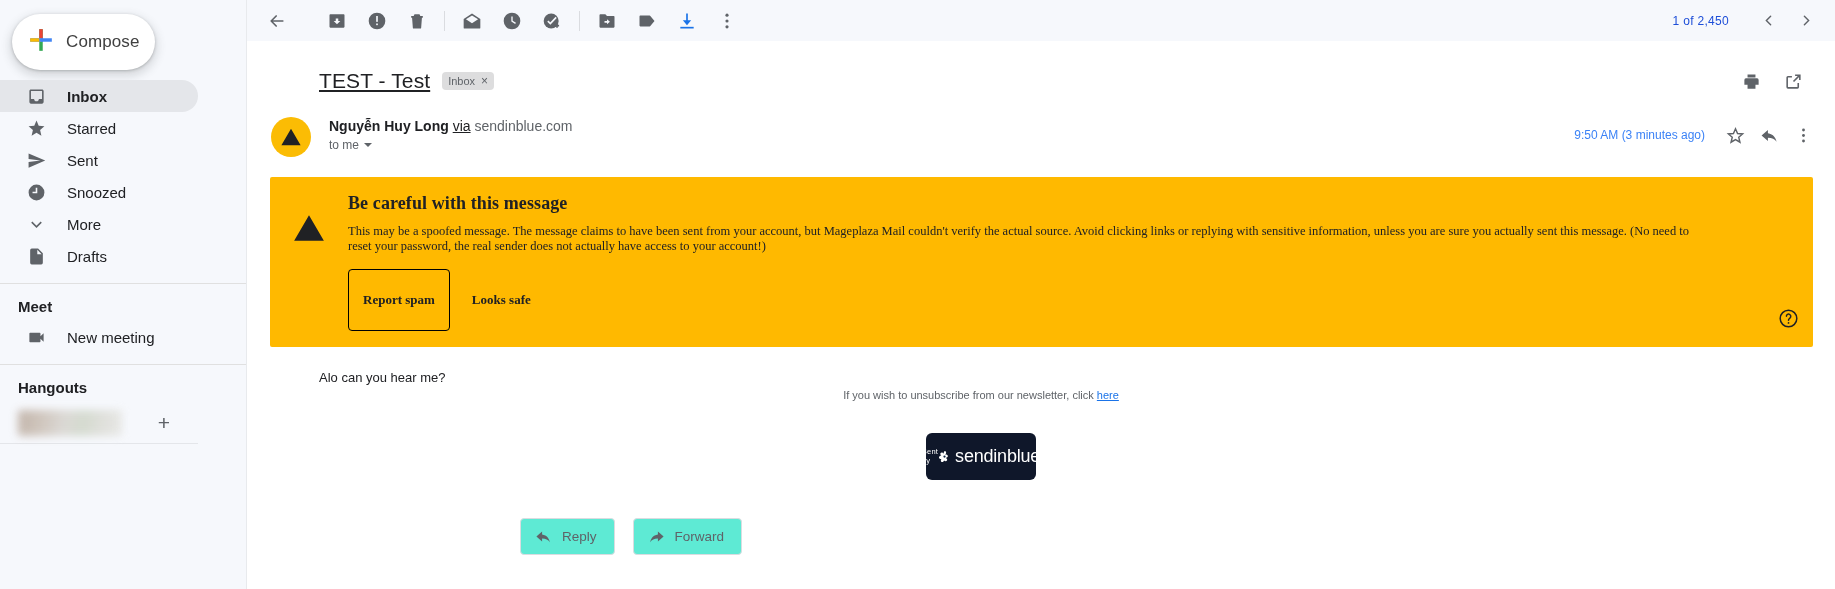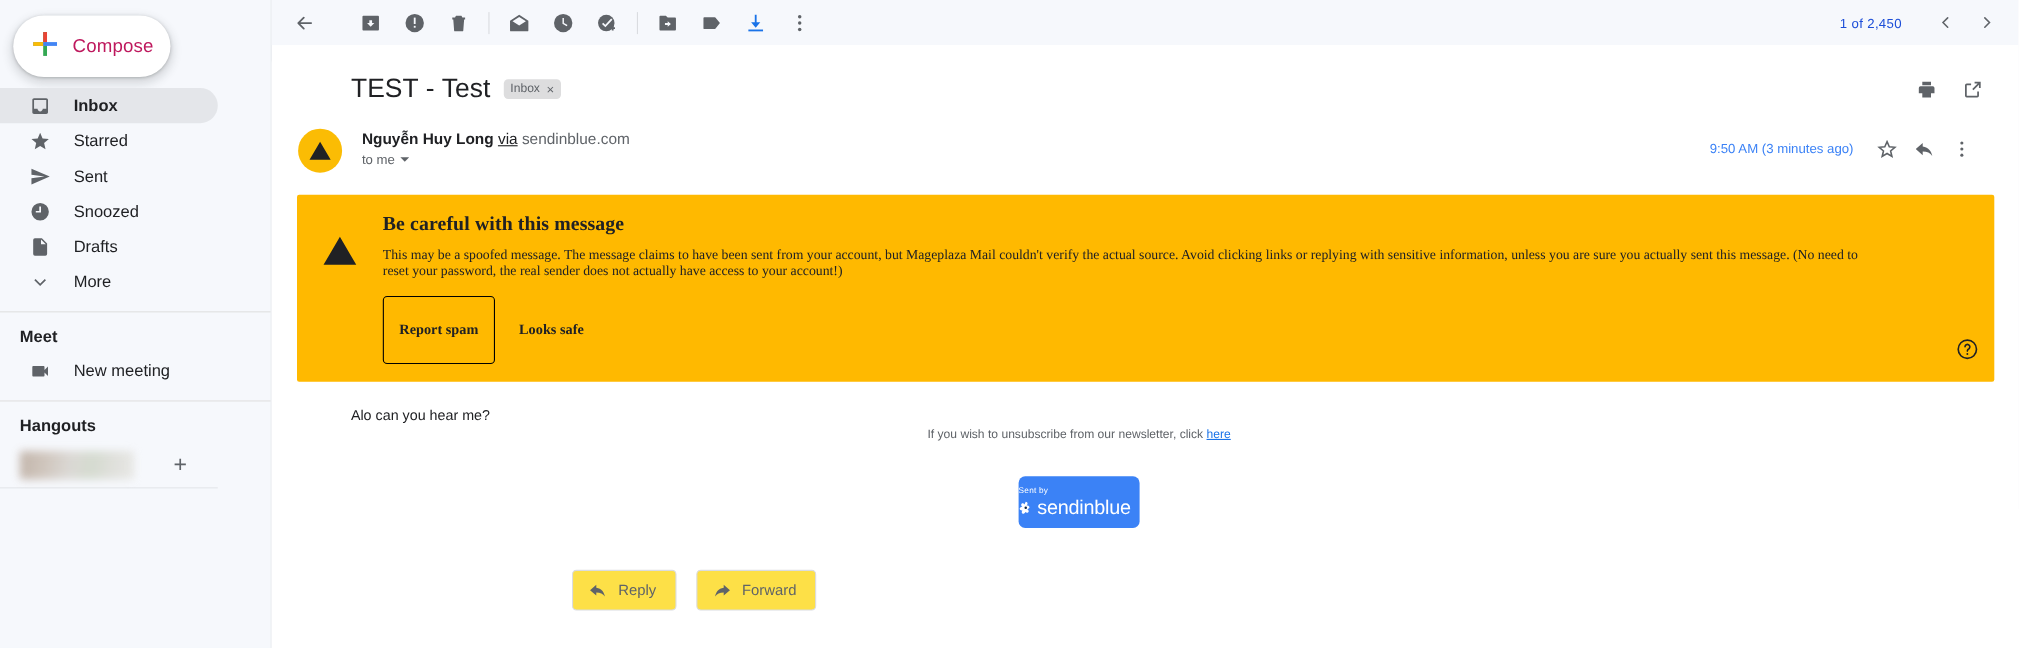--- a/index.html
+++ b/index.html
@@ -27,21 +27,21 @@
     gap: 12px;
     margin: 6px 0 10px 12px;
     height: 56px; width: 143px;
     border-radius: 28px;
     background: #ffffff;
     box-shadow: 0 1px 3px 0 rgba(60,64,67,.30), 0 4px 8px 3px rgba(60,64,67,.15);
     padding-left: 16px;
     cursor: pointer;
     user-select: none;
   }
-  .compose-label { font-size: 17px; color: #be185d; letter-spacing: .1px; text-align: center; }
+  .compose-label { font-size: 17px; color: #404040; letter-spacing: .1px; text-align: center; }
   .plus-svg { flex: 0 0 auto; }
 
   .nav { margin-top: 4px; }
   .nav-item {
     display: flex; align-items: center;
     height: 32px;
     padding-left: 26px;
     gap: 21px;
     border-radius: 0 16px 16px 0;
     margin-right: 48px;
@@ -107,34 +107,34 @@
     overflow: hidden;
     position: relative;
   }
 
   .subject-row {
     display: flex; align-items: center;
     padding: 22px 24px 0 72px;
     gap: 12px;
   }
   .subject {
-    font-size: 24px; color: #202124; font-weight: normal; letter-spacing: .1px;
+    font-size: 21px; color: #202124; font-weight: normal; letter-spacing: .1px; text-decoration: underline;
   }
   .label-chip {
     display: inline-flex; align-items: center; gap: 6px;
     background: #ddddde; color: #5f6368;
     font-size: 11px; border-radius: 4px;
     padding: 3px 6px; line-height: 1;
     cursor: default;
   }
   .chip-x { cursor: pointer; font-size: 12px; }
   .subject-actions { margin-left: auto; display: flex; align-items: center; gap: 6px; }
   .sa-btn { width: 36px; height: 36px; display:flex; align-items:center; justify-content:center; border-radius:50%; color:#5f6368; cursor:pointer; }
 
-  .sender-row { display: flex; padding: 16px 36px 0 24px; align-items: flex-start; }
+  .sender-row { display: flex; padding: 16px 16px 0 24px; align-items: flex-start; }
   .avatar {
     width: 40px; height: 40px; min-width: 40px; border-radius: 50%;
     background: #fbbc04;
     display: flex; align-items: center; justify-content: center;
     margin-top: 2px;
   }
   .sender-info { margin-left: 18px; padding-top: 2px; }
   .sender-line { font-size: 14px; color: #202124; line-height: 18px; }
   .sender-name { font-weight: bold; }
   .via { text-decoration: underline; color: #202124; cursor: pointer; }
@@ -176,32 +176,32 @@
   }
   .banner-help { position: absolute; right: 14px; bottom: 14px; cursor: pointer; }
 
   
   .body-text { font-size: 13px; color: #202124; padding: 22px 0 0 72px; line-height: 18px; }
   .unsub { text-align: center; font-size: 11px; color: #5f6368; margin-top: 2px; padding-right: 120px; }
   .unsub a { color: #1a73e8; text-decoration: underline; }
 
   .sendinblue-wrap { display: flex; justify-content: center; margin-top: 32px; padding-right: 120px; }
   .sendinblue {
-    width: 110px; height: 47px; background: #3b82f6; border-radius: 6px;
-    display: flex; flex-direction: column; align-items: flex-start; justify-content: center;
+    width: 110px; height: 47px; background: #0f172a; border-radius: 6px;
+    display: flex; flex-direction: row; align-items: center; justify-content: center;
     color: #ffffff; cursor: pointer;
   }
   .sb-sent { font-size: 7.5px; letter-spacing: .2px; margin-bottom: 1px; }
   .sb-row { display: flex; align-items: center; gap: 4px; }
   .sb-name { font-size: 18px; letter-spacing: -0.2px; }
 
   .footer-actions { display: flex; gap: 18px; padding: 38px 0 0 273px; }
   .fbtn {
     display: inline-flex; align-items: center; gap: 10px;
-    border: 1px solid #dadce0; border-radius: 4px; background: #fde047;
+    border: 1px solid #dadce0; border-radius: 4px; background: #5eead4;
     color: #5f6368; font-size: 13.5px;
     padding: 9px 17px 9px 14px; cursor: pointer;
     font-family: inherit;
   }
 </style>
 </head>
 <body>
 
 <div class="app">
 
@@ -253,34 +253,34 @@
         <span class="ico">
           <svg width="19" height="19" viewBox="0 0 24 24" fill="#5f6368">
             <path d="M12 2a10 10 0 100 20 10 10 0 000-20zm1 11H7v-2h4V6h2v7z"></path>
           </svg>
         </span>
         <span>Snoozed</span>
       </div>
 
       <div class="nav-item">
         <span class="ico">
+          <svg width="19" height="19" viewBox="0 0 24 24" fill="none" stroke="#5f6368" stroke-width="2">
+            <path d="M6 9l6 6 6-6"></path>
+          </svg>
+        </span>
+        <span>More</span>
+      </div>
+
+      <div class="nav-item">
+        <span class="ico">
           <svg width="19" height="19" viewBox="0 0 24 24" fill="#5f6368">
             <path d="M6 2h8l6 6v12a2 2 0 01-2 2H6a2 2 0 01-2-2V4a2 2 0 012-2zm7 1.5V9h5.5L13 3.5z"></path>
           </svg>
         </span>
         <span>Drafts</span>
-      </div>
-
-      <div class="nav-item">
-        <span class="ico">
-          <svg width="19" height="19" viewBox="0 0 24 24" fill="none" stroke="#5f6368" stroke-width="2">
-            <path d="M6 9l6 6 6-6"></path>
-          </svg>
-        </span>
-        <span>More</span>
       </div>
     </nav>
 
     <div class="divider"></div>
 
     <div class="section-title">Meet</div>
 
     <div class="nav-item">
       <span class="ico">
         <svg width="19" height="19" viewBox="0 0 24 24" fill="#5f6368">

